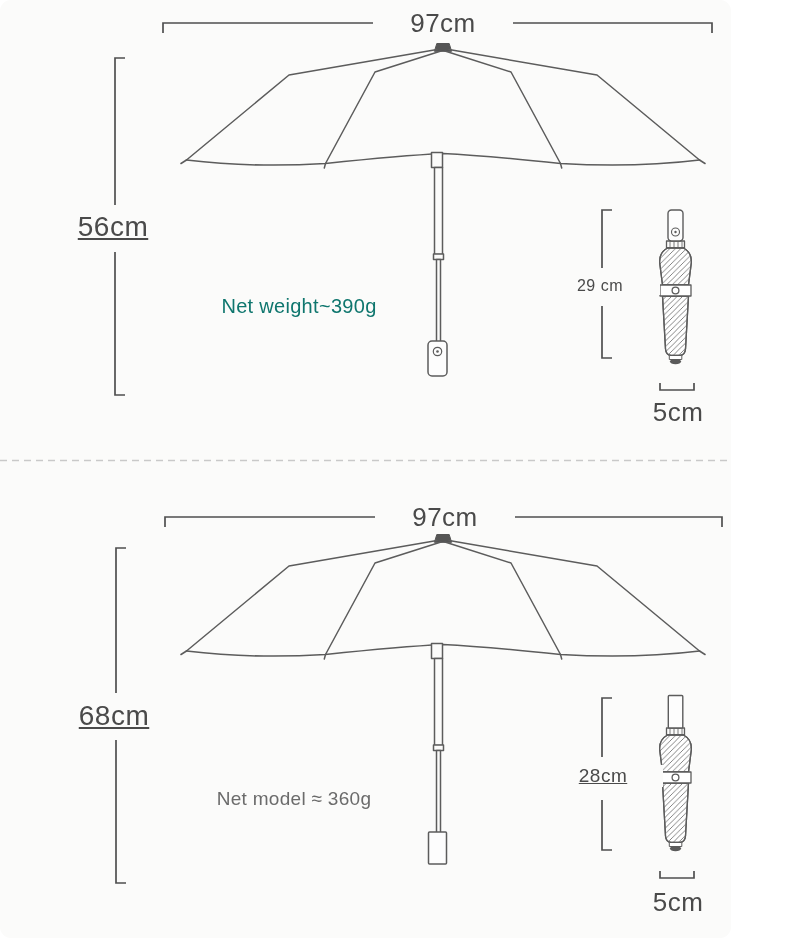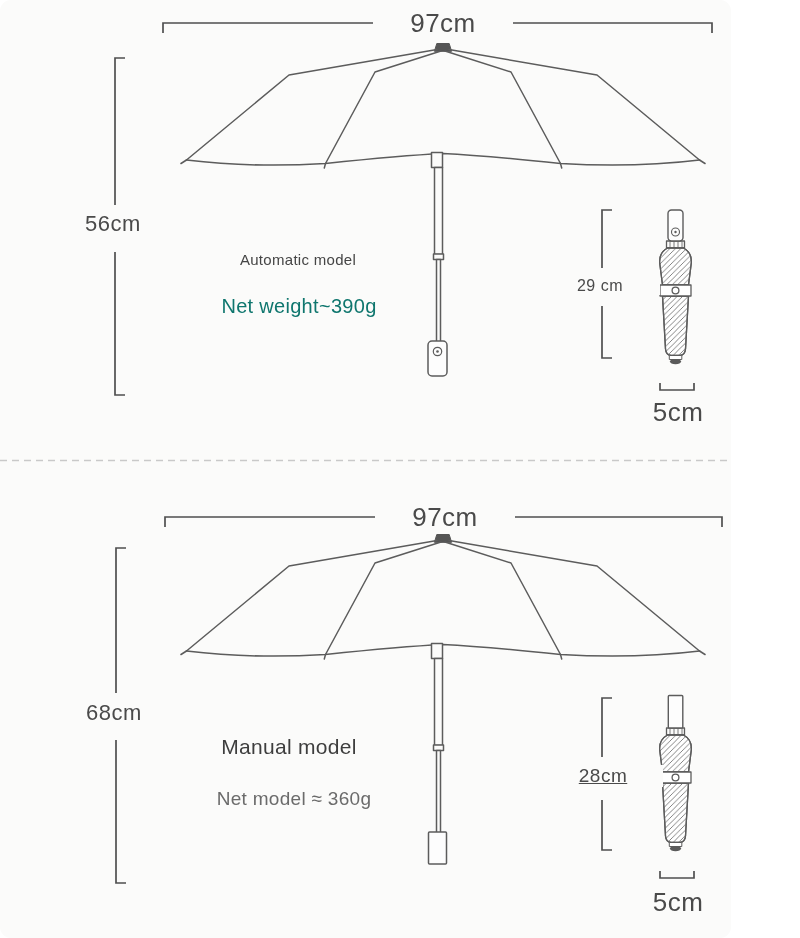--- a/index.html
+++ b/index.html
@@ -18,21 +18,21 @@
   svg{position:absolute;top:0;left:0;}
   .lbl{
     position:absolute;
     text-align:center;
     color:#4a4a4a;
     letter-spacing:0.5px;
     white-space:nowrap;
     background:transparent;
   }
   .dim-lg{font-size:26px;}
-  .dim-xl{font-size:22px;}
+  .dim-xl{font-size:28px;text-decoration:underline;}
   .dim-sm{font-size:16px;}
   .dim-md{font-size:19px;}
   .model-sm{font-size:15px;color:#454545;letter-spacing:0.3px;}
   .model-lg{font-size:21px;color:#3e3e3e;letter-spacing:0.3px;}
   .weight-a{font-size:20px;color:#0f766e;letter-spacing:0.3px;}
   .weight-b{font-size:19px;color:#6b6b6b;letter-spacing:0.3px;}
 </style>
 </head>
 <body>
 
@@ -117,24 +117,22 @@
       </g>
 
       <path d="M612,698 L602,698 L602,757 M602,800 L602,850 L612,850" stroke="#4f4f4f" stroke-width="1.7" fill="none"></path>
 
       <path d="M660,871 L660,878 L694,878 L694,871" stroke="#4f4f4f" stroke-width="1.7" fill="none"></path>
     </g>
   </svg>
 
   <div class="lbl dim-lg" style="left:373px;top:8px;width:140px;background:#fbfbfa;">97cm</div>
   <div class="lbl dim-xl" style="left:53px;top:211px;width:120px;background:#fbfbfa;">56cm</div>
-  <div class="lbl model-sm" style="left:198px;top:251px;width:200px;">Automatic model</div>
   <div class="lbl weight-a" style="left:179px;top:295px;width:240px;">Net weight~390g</div>
   <div class="lbl dim-sm" style="left:540px;top:277px;width:120px;background:#fbfbfa;">29 cm</div>
   <div class="lbl dim-lg" style="left:618px;top:397px;width:120px;">5cm</div>
 
   <div class="lbl dim-lg" style="left:375px;top:502px;width:140px;background:#fbfbfa;">97cm</div>
   <div class="lbl dim-xl" style="left:54px;top:700px;width:120px;background:#fbfbfa;">68cm</div>
-  <div class="lbl model-lg" style="left:189px;top:735px;width:200px;">Manual model</div>
   <div class="lbl weight-b" style="left:174px;top:788px;width:240px;">Net model ≈ 360g</div>
   <div class="lbl dim-md" style="left:543px;top:765px;width:120px;background:#fbfbfa;text-decoration:underline;">28cm</div>
   <div class="lbl dim-lg" style="left:618px;top:887px;width:120px;">5cm</div>
 </div>
 
 </body></html>

